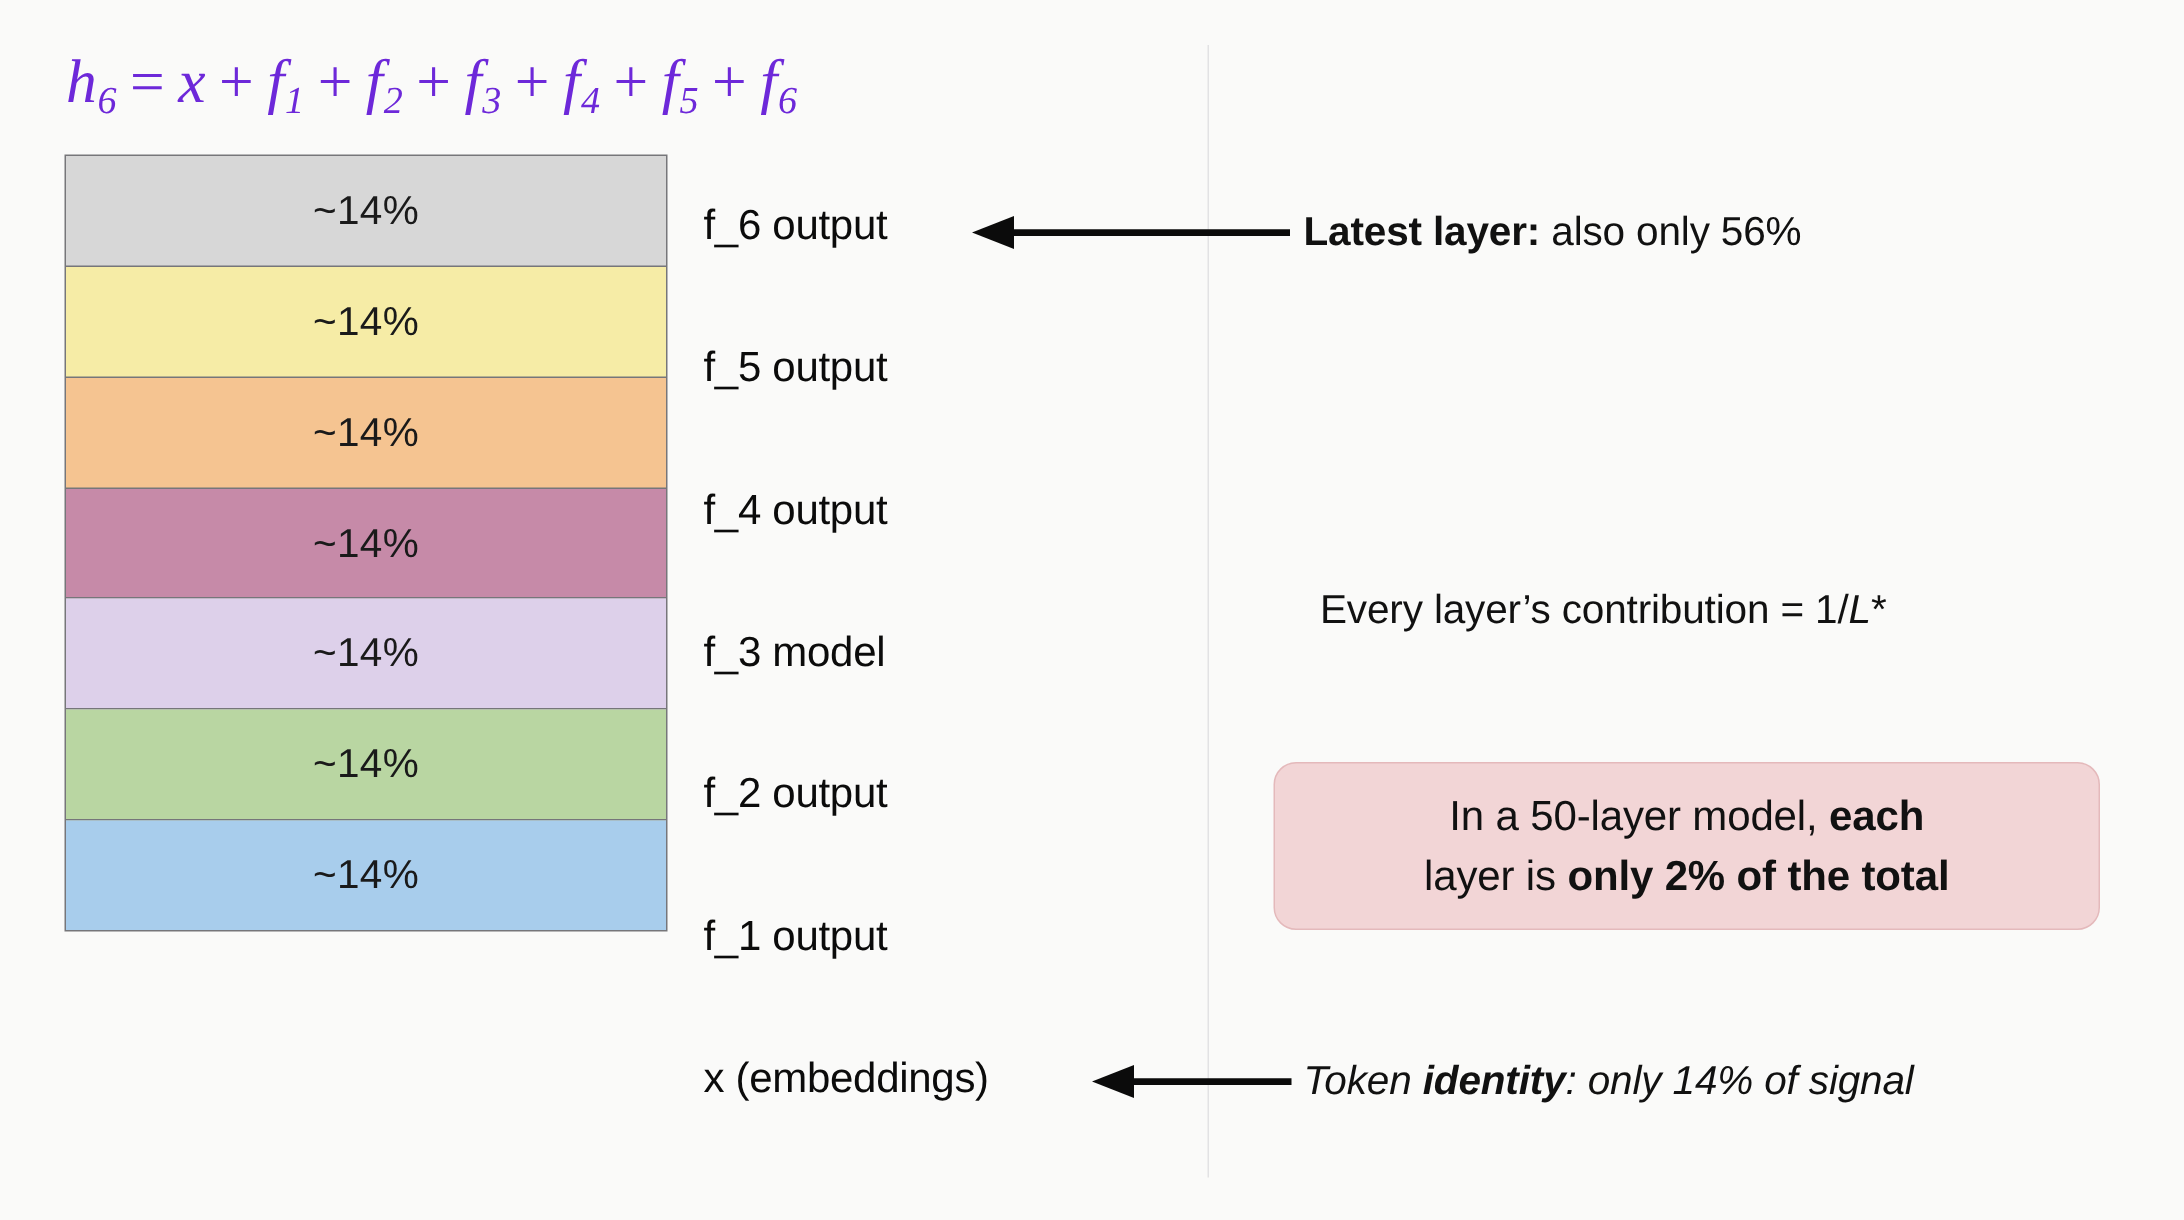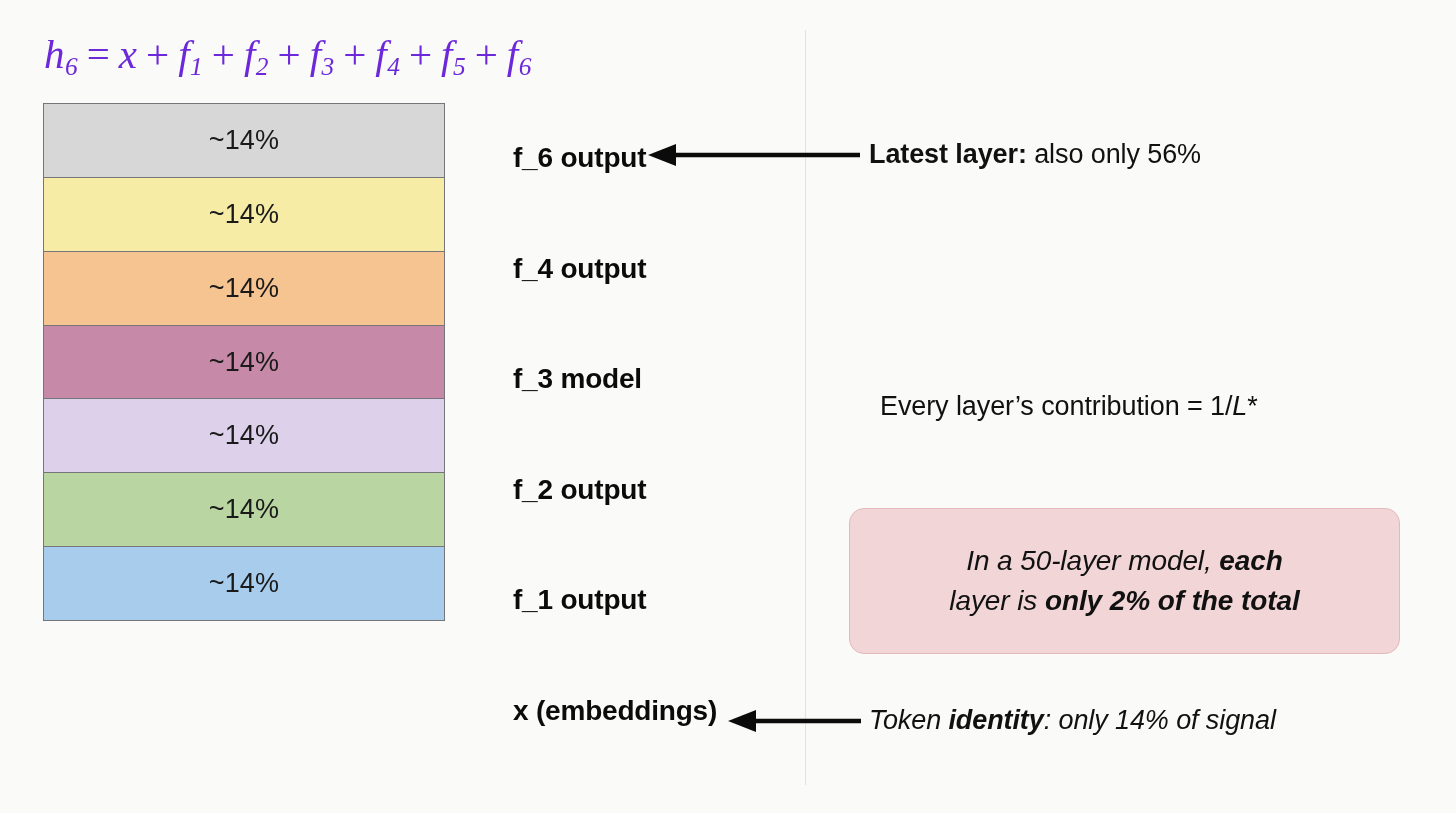--- a/index.html
+++ b/index.html
@@ -90,25 +90,24 @@
     display: flex;
     flex-direction: column;
   }
   .rowlabel {
     flex: 1 1 0;
     display: flex;
     align-items: center;
   }
   .rowlabel span {
     font-size: 28px;
-    font-weight: 700;
+    font-weight: 400;
     color: #0b0b0b;
     letter-spacing: -0.2px;
     white-space: nowrap;
-    margin-left: 44px;
   }
 
   
   .divider {
     position: absolute;
     left: 805px;
     top: 30px;
     width: 1px;
     height: 755px;
     background: #e2e2e4;
@@ -153,30 +152,29 @@
     top: 705px;
     font-style: italic;
   }
 
   
   .callout {
     position: absolute;
     left: 849px;
     top: 508px;
     width: 551px;
-    height: 146px;
+    height: 112px;
     box-sizing: border-box;
     background: #f2d5d6;
     border: 1.5px solid #e4b9bb;
     border-radius: 15px;
     display: flex;
     align-items: center;
     justify-content: center;
     padding: 0 29px;
-    font-style: italic;
   }
   .callout-text {
     font-size: 28px;
     line-height: 1.42;
     text-align: center;
     color: #111111;
     letter-spacing: -0.1px;
   }
   .callout-text b {
     font-weight: 700;
@@ -213,20 +211,23 @@
     <div class="band" style="background: rgb(168, 205, 236);">
       <span class="band-label">~14%</span>
     </div>
   </div>
 
   <div class="rowlabels">
     <div class="rowlabel">
         <span>f_6 output</span>
       </div>
     <div class="rowlabel">
+        <span>f_5 output</span>
+      </div>
+    <div class="rowlabel">
         <span>f_4 output</span>
       </div>
     <div class="rowlabel">
         <span>f_3 model</span>
       </div>
     <div class="rowlabel">
         <span>f_2 output</span>
       </div>
     <div class="rowlabel">
         <span>f_1 output</span>

